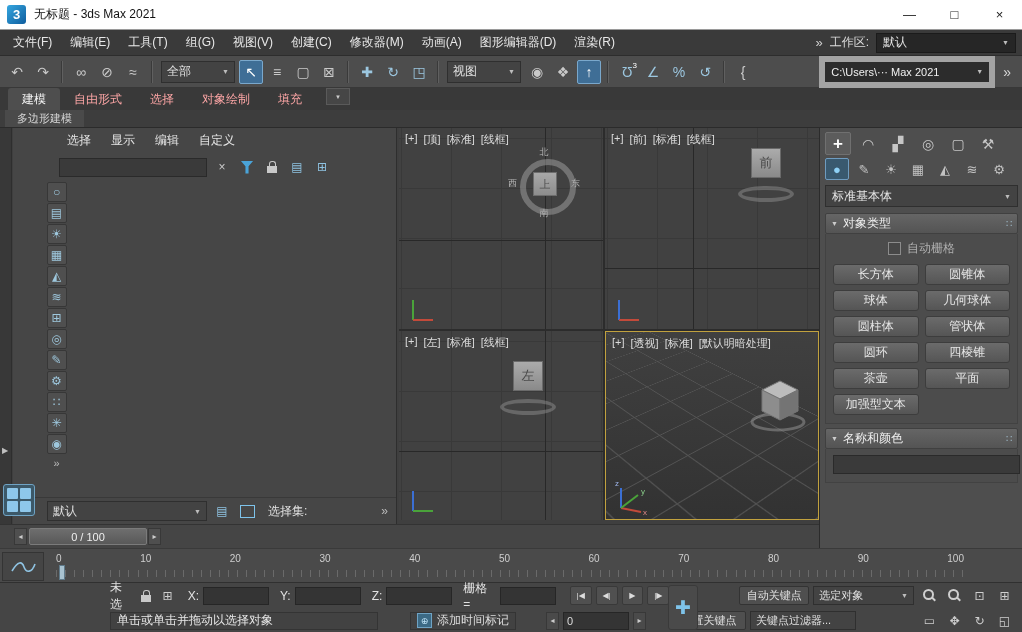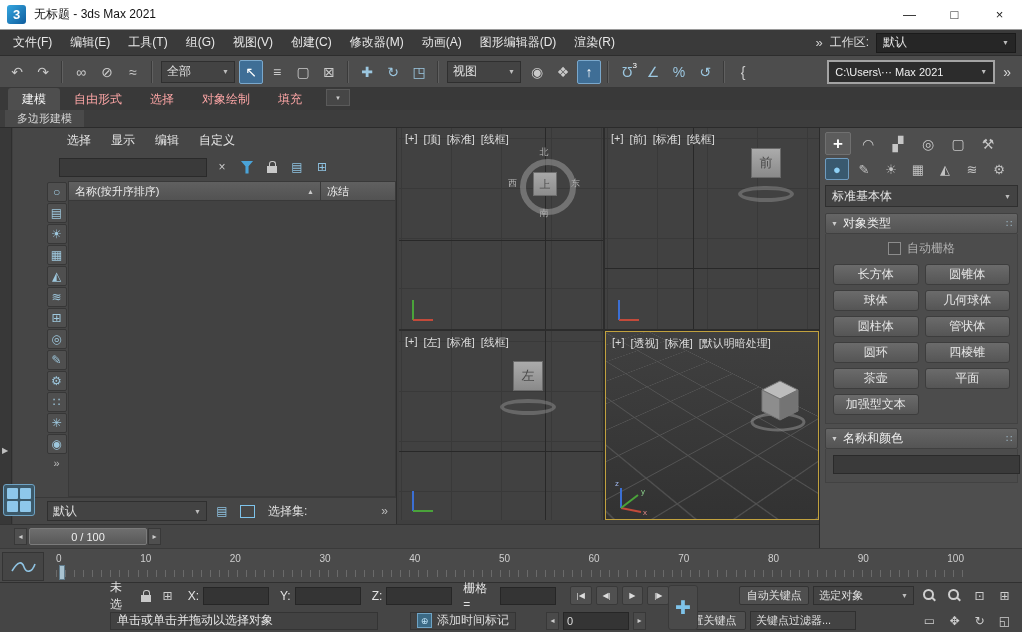--- a/index.html
+++ b/index.html
@@ -28,26 +28,26 @@
            align-items:center;gap:2px;padding:0 5px;border-bottom:1px solid #383838;box-sizing:border-box;}
   .tb-btn{width:24px;height:24px;display:flex;align-items:center;justify-content:center;color:#c9c9c9;
           font-size:14px;border-radius:2px;position:relative;flex:0 0 auto;}
   .tb-btn.teal{color:#9cc7e0;}
   .tb-btn.active{background:#3f6e96;border:1px solid #7aa8cc;color:#fff;box-sizing:border-box;}
   .tb-sep{width:1px;height:22px;background:#3a3a3a;border-right:1px solid #606060;margin:0 4px;flex:0 0 auto;}
   .tb-combo{height:20px;background:#434343;border:1px solid #2f2f2f;display:flex;align-items:center;
             justify-content:space-between;padding:0 5px;color:#e0e0e0;width:62px;flex:0 0 auto;margin:0 2px;}
   .magnet .sup{position:absolute;top:1px;right:2px;font-size:8px;color:#fff;}
   .flip{display:inline-block;transform:rotate(180deg);}
-  .path-combo{margin-left:auto;width:152px;height:20px;background:#2c2c2c;border:2px solid #a3a3a3;
+  .path-combo{margin-left:auto;width:152px;height:20px;background:#2c2c2c;border:6px solid #a3a3a3;
               display:flex;align-items:center;justify-content:space-between;padding:0 6px;color:#f0f0f0;font-size:11px;flex:0 0 auto;}
   .tb-overflow{color:#d8d8d8;font-size:14px;padding:0 6px;}
   
   .ribbon{position:absolute;left:0;top:88px;right:0;height:22px;background:#393939;display:flex;
-          align-items:center;padding-left:8px;box-sizing:border-box;}
+          align-items:flex-start;padding-left:8px;box-sizing:border-box;}
   .rtab{padding:3px 14px 3px 14px;color:#fca5a5;}
   .rtab.active{background:#4e4e4e;color:#f2f2f2;border-radius:3px 3px 0 0;}
   .ribbon-more{width:22px;height:15px;border:1px solid #5a5a5a;background:#464646;display:flex;
                align-items:center;justify-content:center;font-size:6px;color:#ccc;margin:0 0 3px 10px;}
   .ribbon2{position:absolute;left:0;top:110px;right:0;height:18px;background:#3d3d3d;
            border-bottom:1px solid #2b2b2b;display:flex;align-items:flex-end;box-sizing:border-box;}
   .rsubtab{background:#4a4a4a;color:#d6d6d6;padding:1px 12px;margin-left:5px;display:flex;align-items:center;font-size:11px;}
   
   .main{position:absolute;left:0;top:128px;width:819px;height:396px;background:#3f3f3f;}
   .side-strip{position:absolute;left:0;top:0;width:12px;height:100%;background:#383838;border-right:1px solid #2e2e2e;box-sizing:border-box;}
@@ -327,32 +327,20 @@
           <span class="exp-iconbtn">≋</span>
           <span class="exp-iconbtn">⊞</span>
           <span class="exp-iconbtn">◎</span>
           <span class="exp-iconbtn">✎</span>
           <span class="exp-iconbtn">⚙</span>
           <span class="exp-iconbtn">∷</span>
           <span class="exp-iconbtn">✳</span>
           <span class="exp-iconbtn">◉</span>
           <span class="exp-more">»</span>
         </div>
-        <div class="exp-main">
-          <div class="exp-header">
-            <div class="exp-hname">
-              <span>名称(按升序排序)</span>
-              <span style="font-size:7px;color:#ccc;">▲</span>
-            </div>
-            <div class="exp-hfreeze">
-              <span>冻结</span>
-            </div>
-          </div>
-          <div class="exp-list"></div>
-        </div>
       </div>
       <div class="exp-footer">
         <div class="exp-combo">
           <span>默认</span>
           <span class="caret">▼</span>
         </div>
         <span class="exp-tbtn teal">▤</span>
         <span class="exp-tbtn">
             <span class="cornerbox"></span>
           </span>

